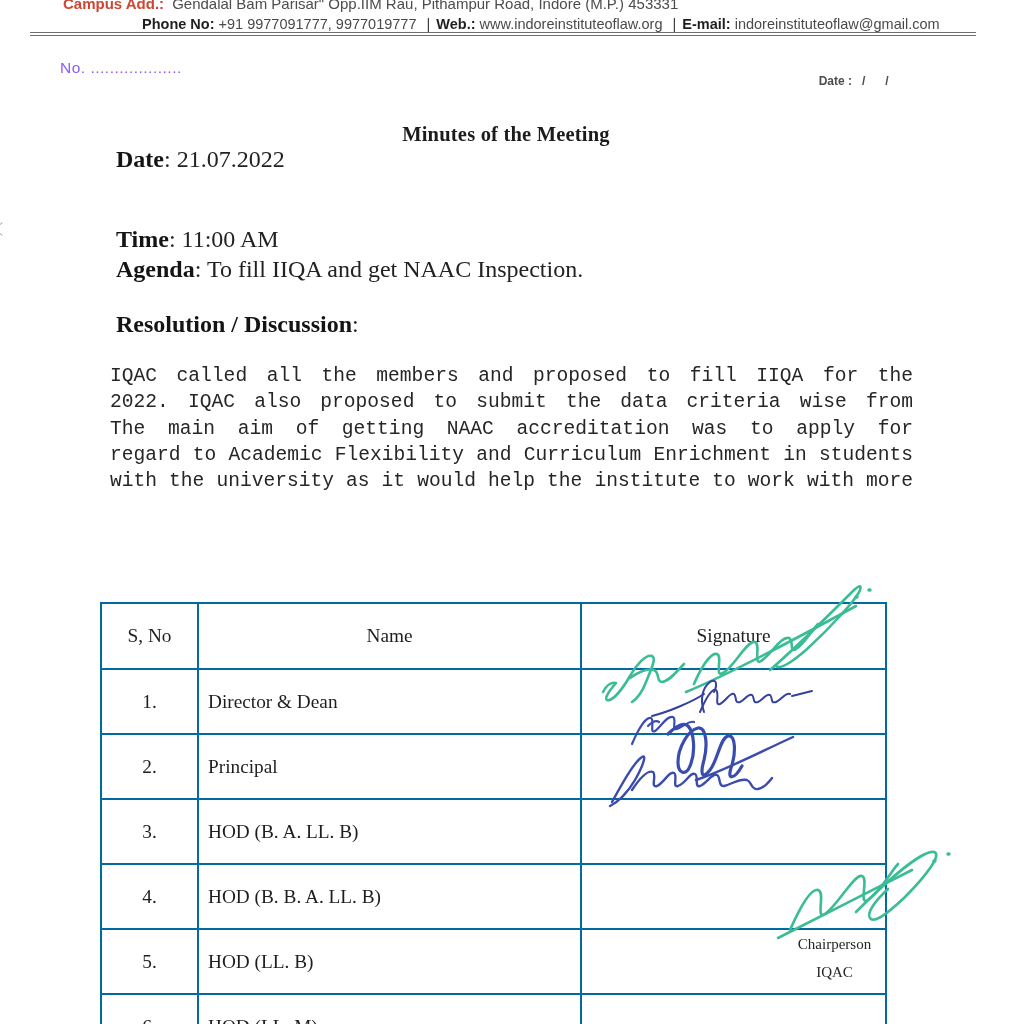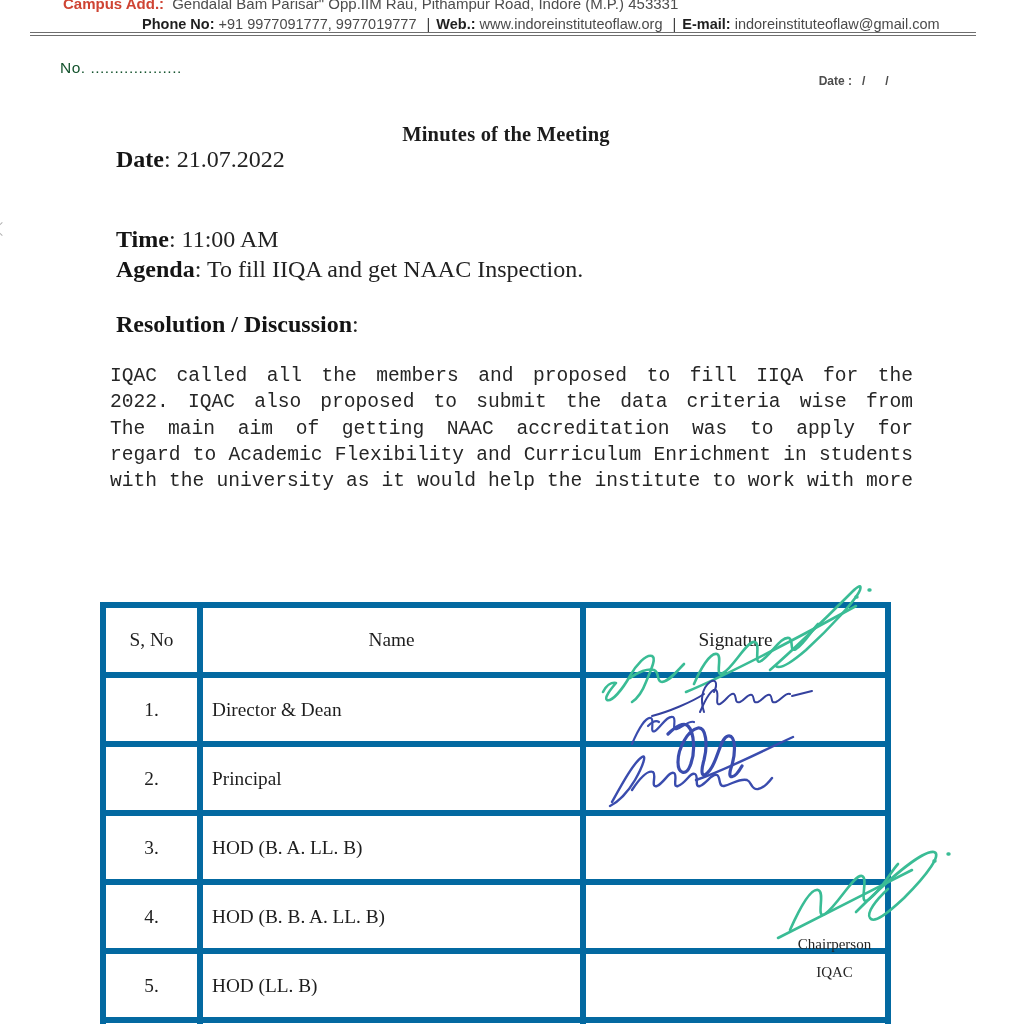--- a/index.html
+++ b/index.html
@@ -14,36 +14,36 @@
 
   
   #lh-line1{left:63px;top:-5px;font-size:15px;color:#4d4d4d;white-space:nowrap;}
   #lh-line1 .red-label{color:#cf4433;font-weight:bold;margin-right:8px;}
   #lh-line2{left:142px;top:16px;font-size:14.5px;color:#4a4a4a;white-space:nowrap;}
   #lh-line2 b{color:#1f1f1f;}
   #lh-line2 .sep{margin:0 6px;color:#3a3a3a;}
   #lh-rule{left:30px;top:32px;width:946px;height:0;border-bottom:4px double #6e6e6e;}
 
   
-  #no-field{left:60px;top:59px;font-size:15.5px;color:#14532d;letter-spacing:.5px;}
+  #no-field{left:60px;top:59px;font-size:15.5px;color:#8b5cf6;letter-spacing:.5px;}
   #date-field{left:812px;top:60px;font-size:12px;font-weight:bold;color:#4d4d4d;white-space:pre;}
 
   
   #doc-title{left:0;top:123px;width:1012px;text-align:center;font-size:20.5px;font-weight:bold;letter-spacing:.2px;color:#1c1c1c;}
   .meta-line{left:116px;font-size:24px;color:#222;white-space:nowrap;}
   .meta-line b{color:#141414;}
   #meta-0{top:146px;} #meta-1{top:201px;margin-top:25px;} #meta-2{top:256px;} #meta-3{top:311px;}
 
   #para{left:110px;top:363px;width:803px;font-size:19.6px;color:#262626;}
   #para .pline{line-height:26.3px;height:26.3px;white-space:nowrap;}
   #para .pline.fill{text-align:justify;text-align-last:justify;white-space:normal;overflow:hidden;font-family:Liberation Mono, monospace;}
 
   
   #sig-table{position:absolute;left:100px;top:602px;border-collapse:collapse;table-layout:fixed;font-size:19.3px;color:#1e1e1e;background:transparent;}
-  #sig-table th,#sig-table td{border:6px solid #0369a1;height:27px;padding:18px;font-weight:normal;text-align:center;overflow:visible;}
+  #sig-table th,#sig-table td{border:2px solid #0369a1;height:27px;padding:18px;font-weight:normal;text-align:center;overflow:visible;}
   #sig-table th{height:28px;}
   #sig-table td.name-cell{text-align:left;padding-left:9px;margin-left:32px;}
 
   
   #ink-layer{left:0;top:0;pointer-events:none;}
   .sig{fill:none;stroke-linecap:round;stroke-linejoin:round;}
 
   
   #footer-block{left:762px;top:930px;width:145px;text-align:center;font-size:15px;line-height:28px;color:#262626;}
 

